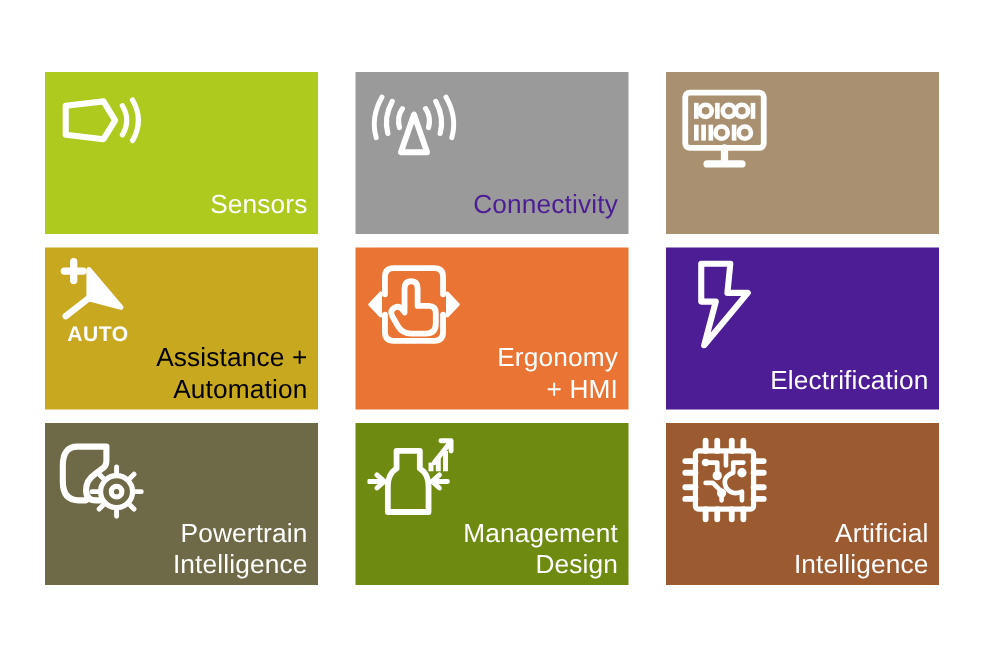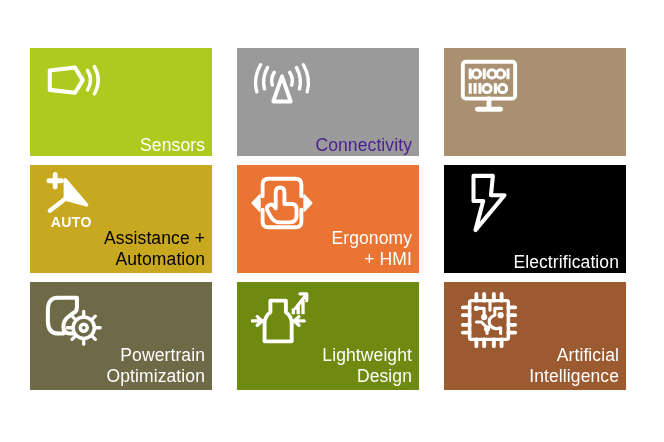--- a/index.html
+++ b/index.html
@@ -24,35 +24,35 @@
     column-gap: 25px;
     row-gap: 9px;
   }
   .tile {
     position: relative;
     overflow: hidden;
     box-sizing: border-box;
   }
   .tile-icon {
     position: absolute;
-    left: 14px;
+    left: 8px;
     top: 7px;
     width: 62px;
     height: 62px;
     display: block;
   }
   .tile-icon svg {
     display: block;
     width: 100%;
     height: 100%;
   }
   .tile-label {
     position: absolute;
     right: 7px;
-    bottom: 0;
+    bottom: 9px;
     text-align: right;
     color: #ffffff;
     font-size: 17.5px;
     line-height: 21px;
     letter-spacing: 0.1px;
     white-space: pre-line;
     font-family: "Liberation Sans", sans-serif;
   }
   .tile-label.two-line {
     bottom: 3px;
@@ -136,59 +136,59 @@
         <path d="M18 7 L46 7 Q52 7 52 13 L52 25 M52 39 L52 51 Q52 57 46 57 L18 57 Q12 57 12 51 L12 39 M12 25 L12 13 Q12 7 18 7"></path>
         <path d="M9 24 L9 40 L1.5 32 Z" fill="#ffffff" stroke="#ffffff" stroke-width="2"></path>
         <path d="M55 24 L55 40 L62.5 32 Z" fill="#ffffff" stroke="#ffffff" stroke-width="2"></path>
         <path d="M30 16 Q34.5 16 34.5 21 L34.5 33 L42 33 Q47 33 47 38 L47 45 Q47 52 40 52 L30 52 Q24 52 21 47 L17 40 Q15 36 19 34 Q22 32.5 24.5 36 L25.5 37.5 L25.5 21 Q25.5 16 30 16 Z"></path>
       </svg>
     </span>
     <div class="tile-label two-line" style="color: rgb(255, 255, 255);">Ergonomy
 + HMI</div>
   </div>
 
-  <div class="tile" style="background-color: #000000;">
+  <div class="tile" style="background-color: #4c1d95;">
     <span class="tile-icon">
       <svg viewBox="0 0 64 64" fill="none" stroke="#ffffff" stroke-width="4.2" stroke-linejoin="round" stroke-linecap="round">
         <path d="M36 4 L16 4 L16 30 L26 30 L18 60 L48 24 L34 24 Z"></path>
       </svg>
     </span>
     <div class="tile-label" style="color: rgb(255, 255, 255);">Electrification</div>
   </div>
 
   <div class="tile" style="background-color: rgb(110, 106, 71);">
     <span class="tile-icon">
       <svg viewBox="0 0 64 64" fill="none" stroke="#ffffff" stroke-width="4.2" stroke-linejoin="round" stroke-linecap="round">
         <path d="M14 9 L34 9 L34 19 Q34 23 30 25 L26 28 Q20 32 20 39 Q20 46 27 46 L31 46 M14 9 Q4 9 4 22 L4 33 Q4 46 15 46 L20 46"></path>
         <g stroke="#ffffff" stroke-width="3.6">
           <circle cx="41" cy="40" r="11"></circle>
           <circle cx="41" cy="40" r="3.6"></circle>
           <path d="M41 27 L41 23 M41 57 L41 53 M54 40 L58 40 M28 40 L24 40 M50.2 30.8 L53 28 M31.8 49.2 L29 52 M50.2 49.2 L53 52 M31.8 30.8 L29 28" stroke-width="3.4"></path>
         </g>
       </svg>
     </span>
     <div class="tile-label two-line" style="color: rgb(255, 255, 255);">Powertrain
-Optimization</div>
+Intelligence</div>
   </div>
 
   <div class="tile" style="background-color: rgb(110, 138, 16);">
     <span class="tile-icon">
       <svg viewBox="0 0 64 64" fill="none" stroke="#ffffff" stroke-width="4" stroke-linejoin="round" stroke-linecap="round">
         <path d="M20 12 L36 12 L36 24 Q42 28 42 36 L42 54 L14 54 L14 36 Q14 28 20 24 Z"></path>
         <path d="M1 33 L10 33 M6.5 28.5 L11.5 33 L6.5 37.5" stroke-width="3.4"></path>
         <path d="M55 33 L46 33 M49.5 28.5 L44.5 33 L49.5 37.5" stroke-width="3.4"></path>
         <g fill="#ffffff" stroke="none">
           <rect x="42" y="20" width="3.4" height="6"></rect>
           <rect x="47" y="16" width="3.4" height="10"></rect>
           <rect x="52" y="12" width="3.4" height="14"></rect>
         </g>
         <path d="M46 20 L57 6 M50.5 5 L57.5 5 L57.5 12" stroke-width="3.4"></path>
       </svg>
     </span>
-    <div class="tile-label two-line" style="color: rgb(255, 255, 255);">Lightweight
+    <div class="tile-label two-line" style="color: rgb(255, 255, 255);">Management
 Design</div>
   </div>
 
   <div class="tile" style="background-color: rgb(156, 90, 48); padding-left: 17px;">
     <span class="tile-icon">
       <svg viewBox="0 0 64 64" fill="none" stroke="#ffffff" stroke-width="3.6" stroke-linejoin="round" stroke-linecap="round">
         <rect x="12" y="12" width="40" height="40" rx="2"></rect>
         <g stroke="#ffffff" stroke-width="4">
           <path d="M19 12 L19 5 M27 12 L27 5 M37 12 L37 5 M45 12 L45 5"></path>
           <path d="M19 52 L19 59 M27 52 L27 59 M37 52 L37 59 M45 52 L45 59"></path>

